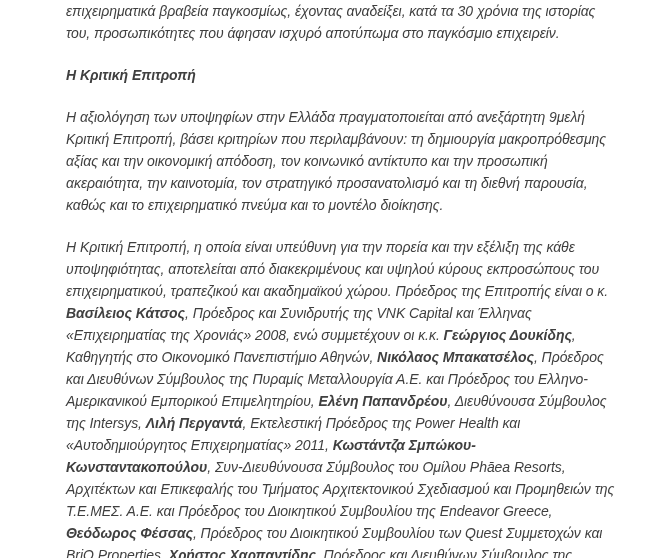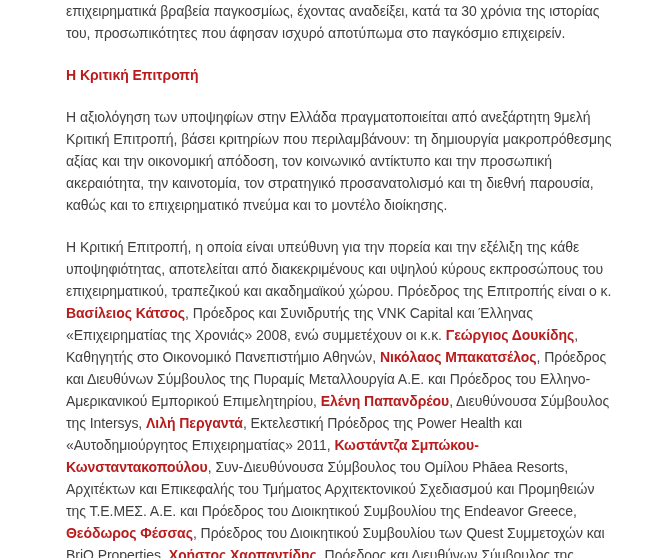--- a/index.html
+++ b/index.html
@@ -21,30 +21,31 @@
     padding: 0 55px 0 66px;
     background: #ffffff;
   }
   .para {
     margin: 20px 0 0 0;
     font-size: 14px;
     line-height: 22px;
     color: #3f3f3f;
     letter-spacing: -0.05px;
     text-align: left;
+    font-style: italic;
   }
   .para:first-child {
     margin-top: 0;
   }
   .para .run {
     font-weight: normal;
   }
   .para .run.bold {
     font-weight: bold;
-    color: #b91c1c;
+    color: #404040;
   }
   .para.heading {
     color: #0f0f0f;
   }
 </style>
 </head>
 <body>
 
 <main class="doc-page">
   <article>

